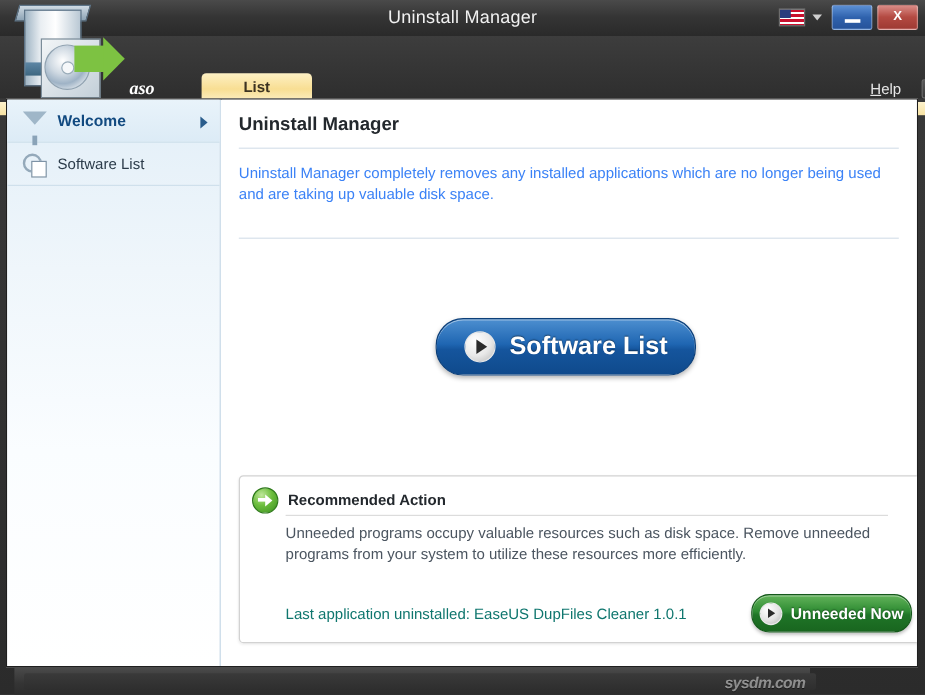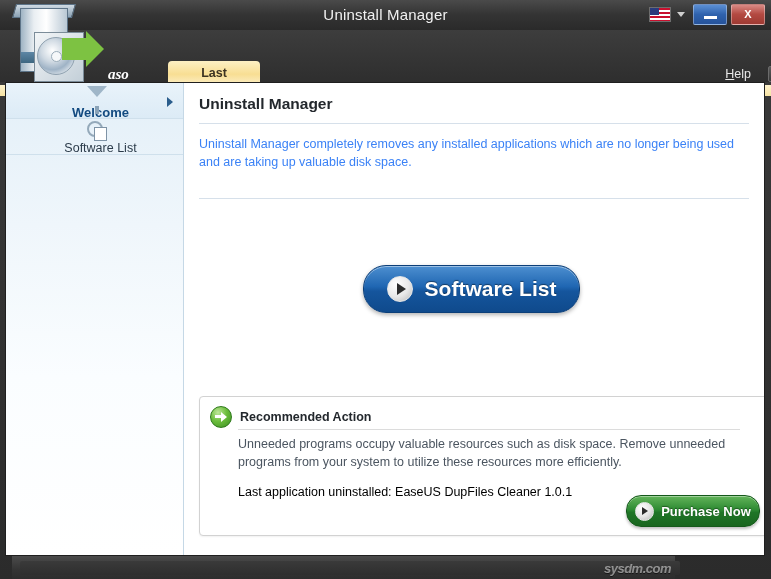--- a/index.html
+++ b/index.html
@@ -121,21 +121,21 @@
     position:absolute;left:5px;top:82px;width:760px;height:474px;
     background:#ffffff;border:1px solid #1f1f1f;box-sizing:border-box;overflow:hidden;
   }
   .sidebar{
     position:absolute;left:0;top:0;width:178px;height:472px;
     background:linear-gradient(180deg,#e3eff8 0%,#eff6fb 30%,#fafdff 62%,#ffffff 100%);
     border-right:1px solid #c5d8e6;box-sizing:border-box;
   }
   .sb-item{
     position:relative;height:36px;display:flex;align-items:center;padding-left:12px;
-    border-bottom:1px solid #cfe0ec;box-sizing:border-box;flex-direction:column;
+    border-bottom:1px solid #cfe0ec;box-sizing:border-box;
   }
   .sb-item.active{
     background:linear-gradient(180deg,#e9f3fa 0%,#dcebf6 100%);
   }
   .sb-icon{width:22px;height:22px;position:relative;margin-right:8px;flex:0 0 22px;}
   .ic-funnel{
     position:absolute;left:1px;top:3px;width:0;height:0;
     border-left:10px solid transparent;border-right:10px solid transparent;border-top:11px solid #9fb6c8;
   }
   .ic-funnel::after{
@@ -203,21 +203,21 @@
   .ic-greenarrow::before{
     content:"";position:absolute;left:10px;top:5px;
     border-top:5px solid transparent;border-bottom:5px solid transparent;border-left:6px solid #ffffff;z-index:2;
   }
   .panel-title{font-size:12.5px;font-weight:bold;color:#23282d;}
   .panel-rule{position:absolute;left:38px;top:32px;width:502px;height:1px;background:#dcdcdc;}
   .panel-body{
     position:absolute;left:38px;top:38px;width:500px;font-size:12.5px;color:#4b5560;line-height:18px;
   }
   .panel-last{
-    position:absolute;left:38px;top:88px;font-size:12.5px;color:#000000;
+    position:absolute;left:38px;top:108px;font-size:12.5px;color:#0f766e;
   }
   .buy{
     position:absolute;right:10px;bottom:8px;width:132px;height:30px;border-radius:15px;
     background:linear-gradient(180deg,#63b45a 0%,#2e8b33 45%,#1f7527 55%,#19661f 100%);
     border:1px solid #15591b;
     box-shadow:inset 0 1px 0 rgba(255,255,255,.4),0 2px 3px rgba(0,0,0,.25);
     display:flex;align-items:center;justify-content:center;gap:7px;
   }
   .buy-label{font-size:13px;font-weight:bold;color:#ffffff;text-shadow:0 -1px 1px rgba(0,0,0,.4);}
   .play-sm{
@@ -259,21 +259,21 @@
       <div class="btn-min">
           <i></i>
         </div>
       <div class="btn-close">X</div>
     </div>
   </div>
 
   <div class="tabstrip">
     <div class="tab-underline"></div>
     <div class="brand">aso</div>
-    <div class="tab">Last</div>
+    <div class="tab">List</div>
     <div class="helpbox">
       <div class="help-link"><u>H</u><span>elp</span></div>
       <div class="help-caret"></div>
     </div>
   </div>
 
   <div class="logo">
     <div class="box-top"></div>
     <div class="box"></div>
     <div class="box-band"></div>
@@ -315,21 +315,21 @@
       <div class="panel">
         <div class="panel-head">
           <span class="ic-greenarrow"></span>
           <span class="panel-title">Recommended Action</span>
         </div>
         <div class="panel-rule"></div>
         <div class="panel-body">Unneeded programs occupy valuable resources such as disk space. Remove unneeded programs from your system to utilize these resources more efficiently.</div>
         <div class="panel-last">Last application uninstalled:  EaseUS DupFiles Cleaner 1.0.1</div>
         <div class="buy">
           <span class="play-sm"></span>
-          <span class="buy-label">Purchase Now</span>
+          <span class="buy-label">Unneeded Now</span>
         </div>
       </div>
     </div>
   </div>
 
   <div class="statusbar">
     <div class="statusbar-inner"></div>
     <div class="watermark">sysdm.com</div>
   </div>
 

